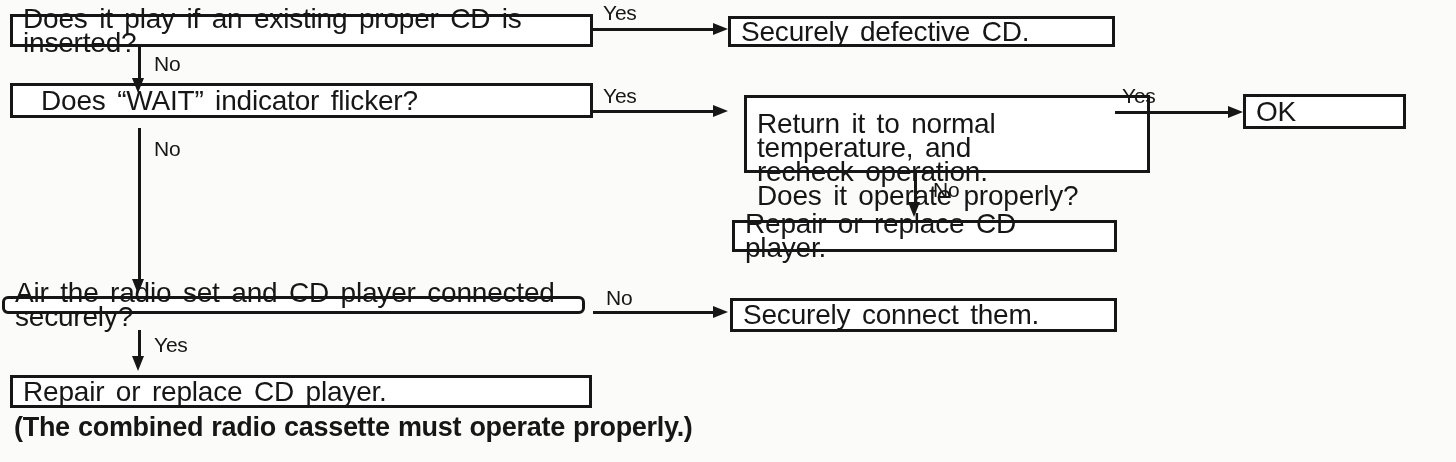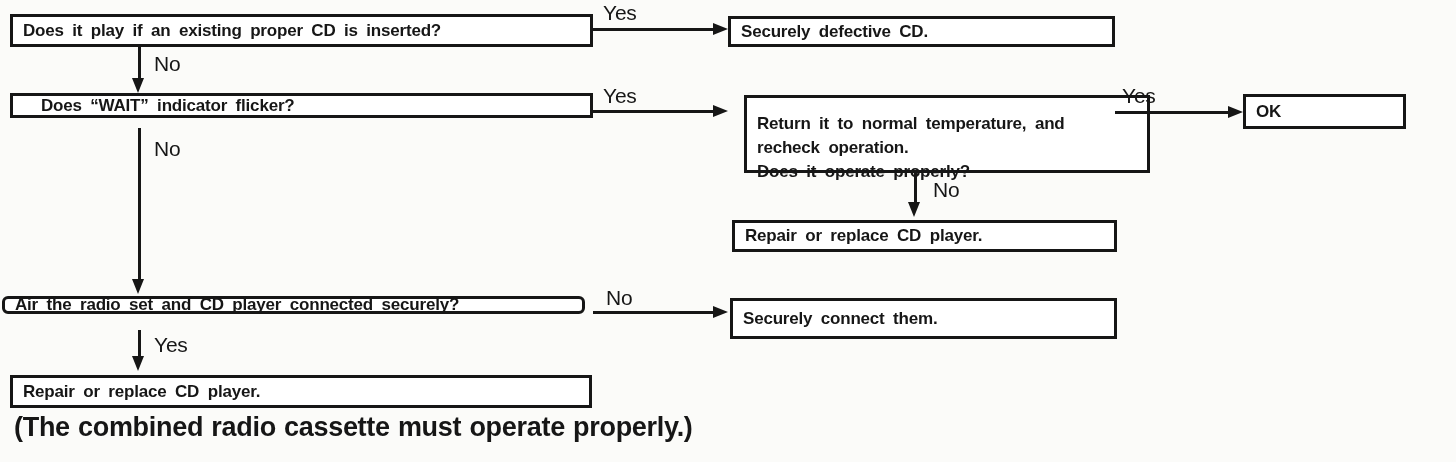--- a/index.html
+++ b/index.html
@@ -9,32 +9,32 @@
     background:var(--paper);
     font-family:"Liberation Sans", sans-serif;
   }
   .canvas{position:relative;width:1456px;height:462px;}
 
   .node{
     position:absolute;box-sizing:border-box;
     border:3px solid var(--ink);background:#ffffff;
     display:flex;align-items:center;
     padding:0 8px 0 10px;
-    font-weight:700;font-size:17px;line-height:24px;
+    font-weight:400;font-size:28px;line-height:24px;
     letter-spacing:-0.2px;word-spacing:4px;
     white-space:pre-line;color:var(--ink);
   }
   #q1{left:10px;top:14px;width:583px;height:33px;}
   #a1{left:728px;top:16px;width:387px;height:31px;}
-  #q2{left:10px;top:93px;width:583px;height:25px;padding-left:28px;}
+  #q2{left:10px;top:83px;width:583px;height:35px;padding-left:28px;}
   #q3{left:727px;top:95px;width:406px;height:78px;align-items:flex-start;padding-top:14px;margin-left:17px;}
   #ok{left:1243px;top:94px;width:163px;height:35px;}
   #a2{left:732px;top:220px;width:385px;height:32px;}
   #q4{left:2px;top:296px;width:583px;height:18px;border-radius:6px;}
-  #a3{left:730px;top:298px;width:387px;height:41px;}
+  #a3{left:730px;top:298px;width:387px;height:34px;}
   #a4{left:10px;top:375px;width:582px;height:33px;}
 
   .elabel{position:absolute;font-weight:400;font-size:21px;color:var(--ink);letter-spacing:-0.2px;}
   #ly1{left:603px;top:1px;}
   #ln1{left:154px;top:52px;}
   #ly2{left:603px;top:84px;}
   #ly3{left:1122px;top:84px;}
   #ln2{left:933px;top:178px;}
   #ln3{left:154px;top:137px;}
   #ln4{left:606px;top:286px;}

